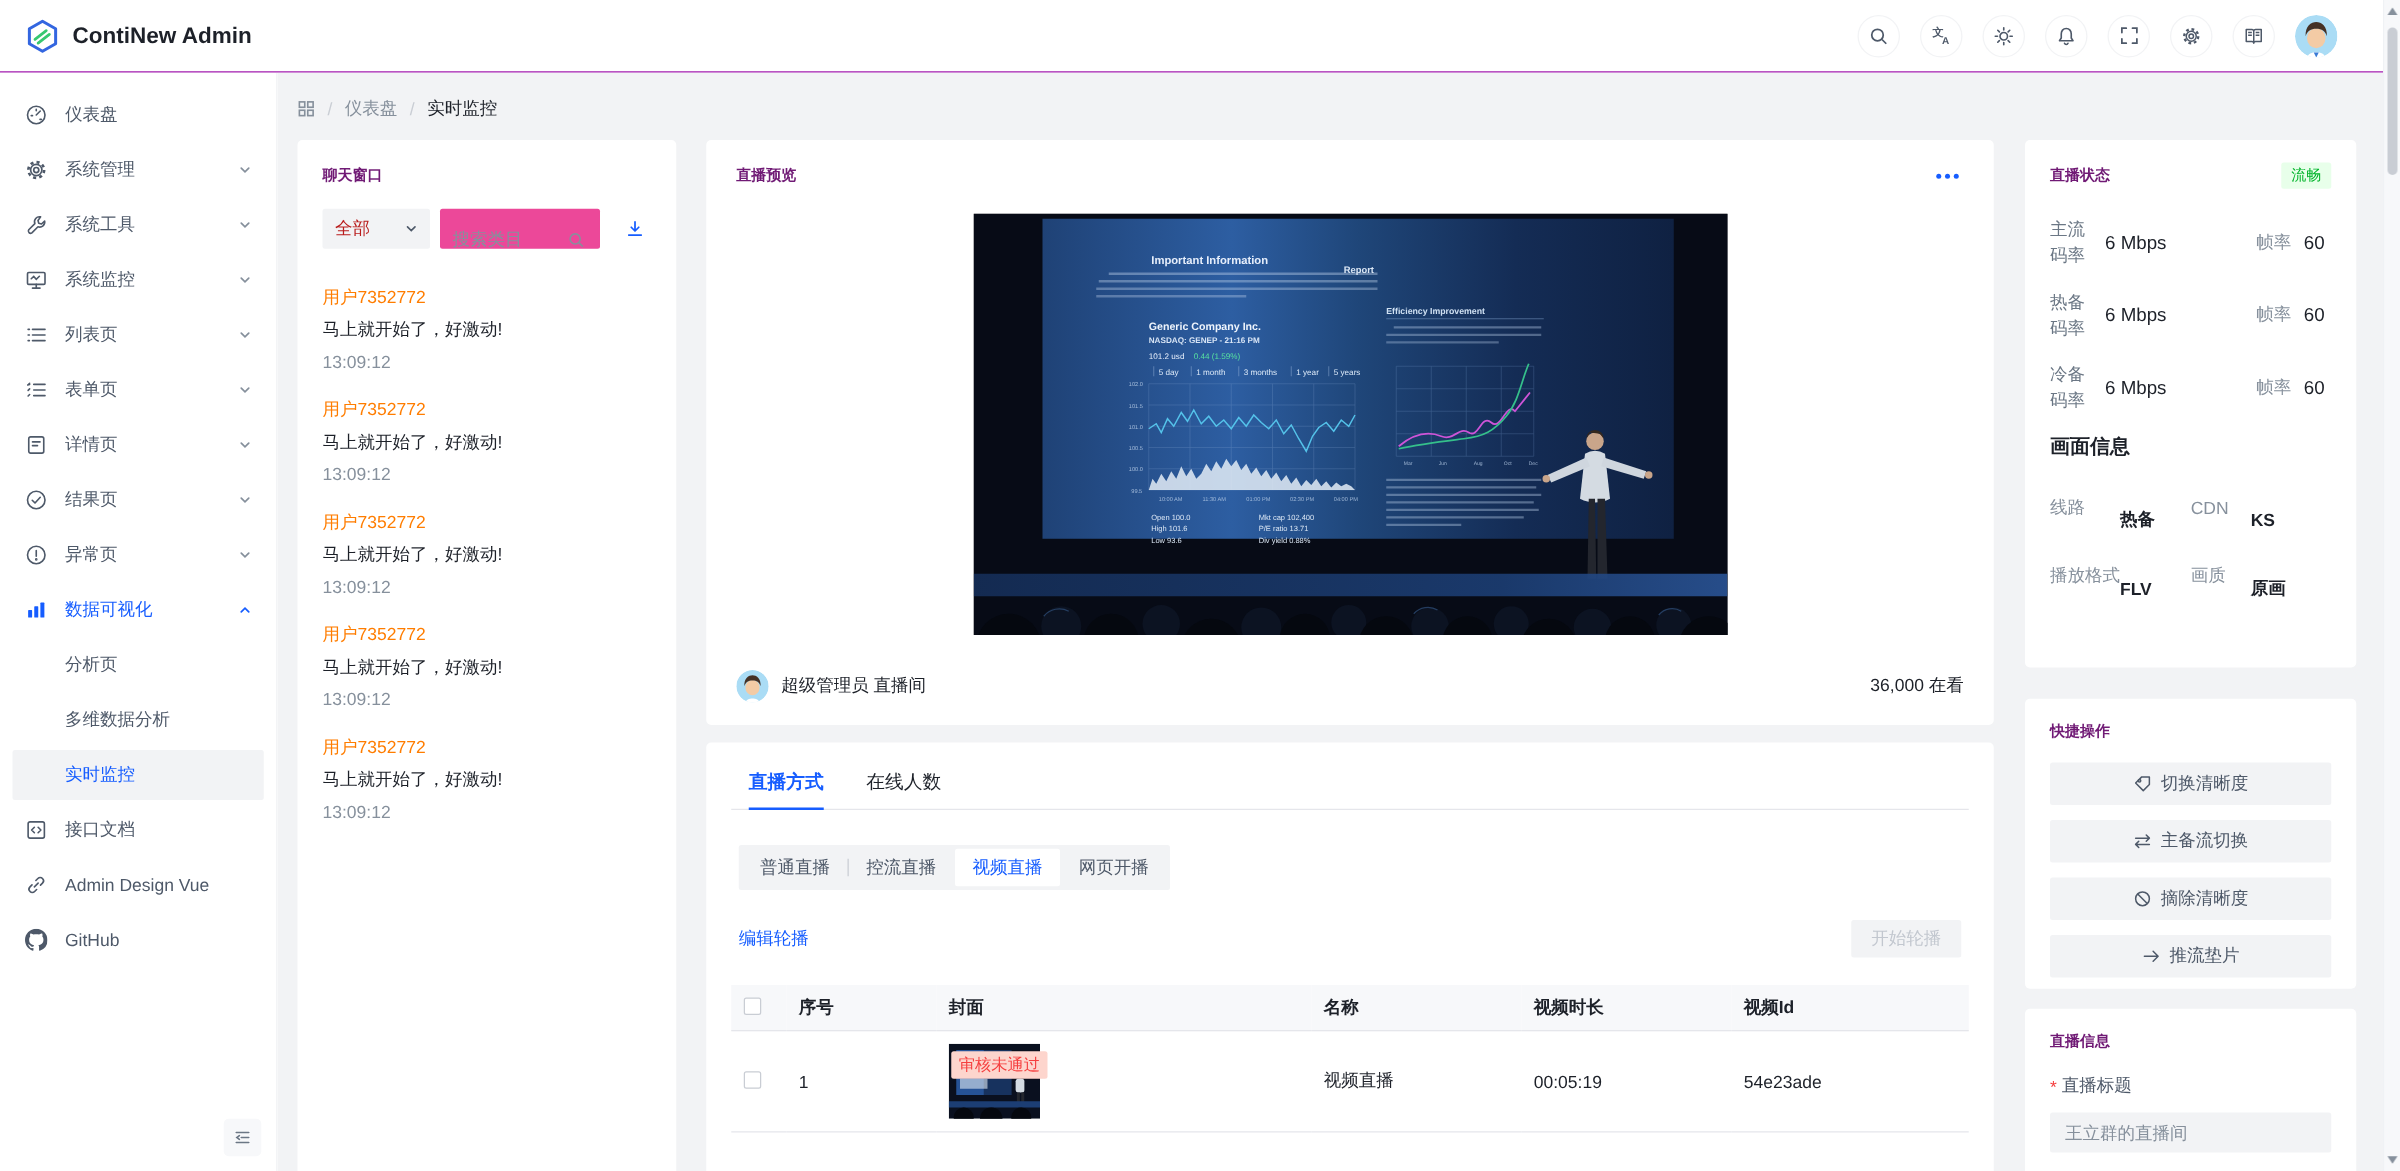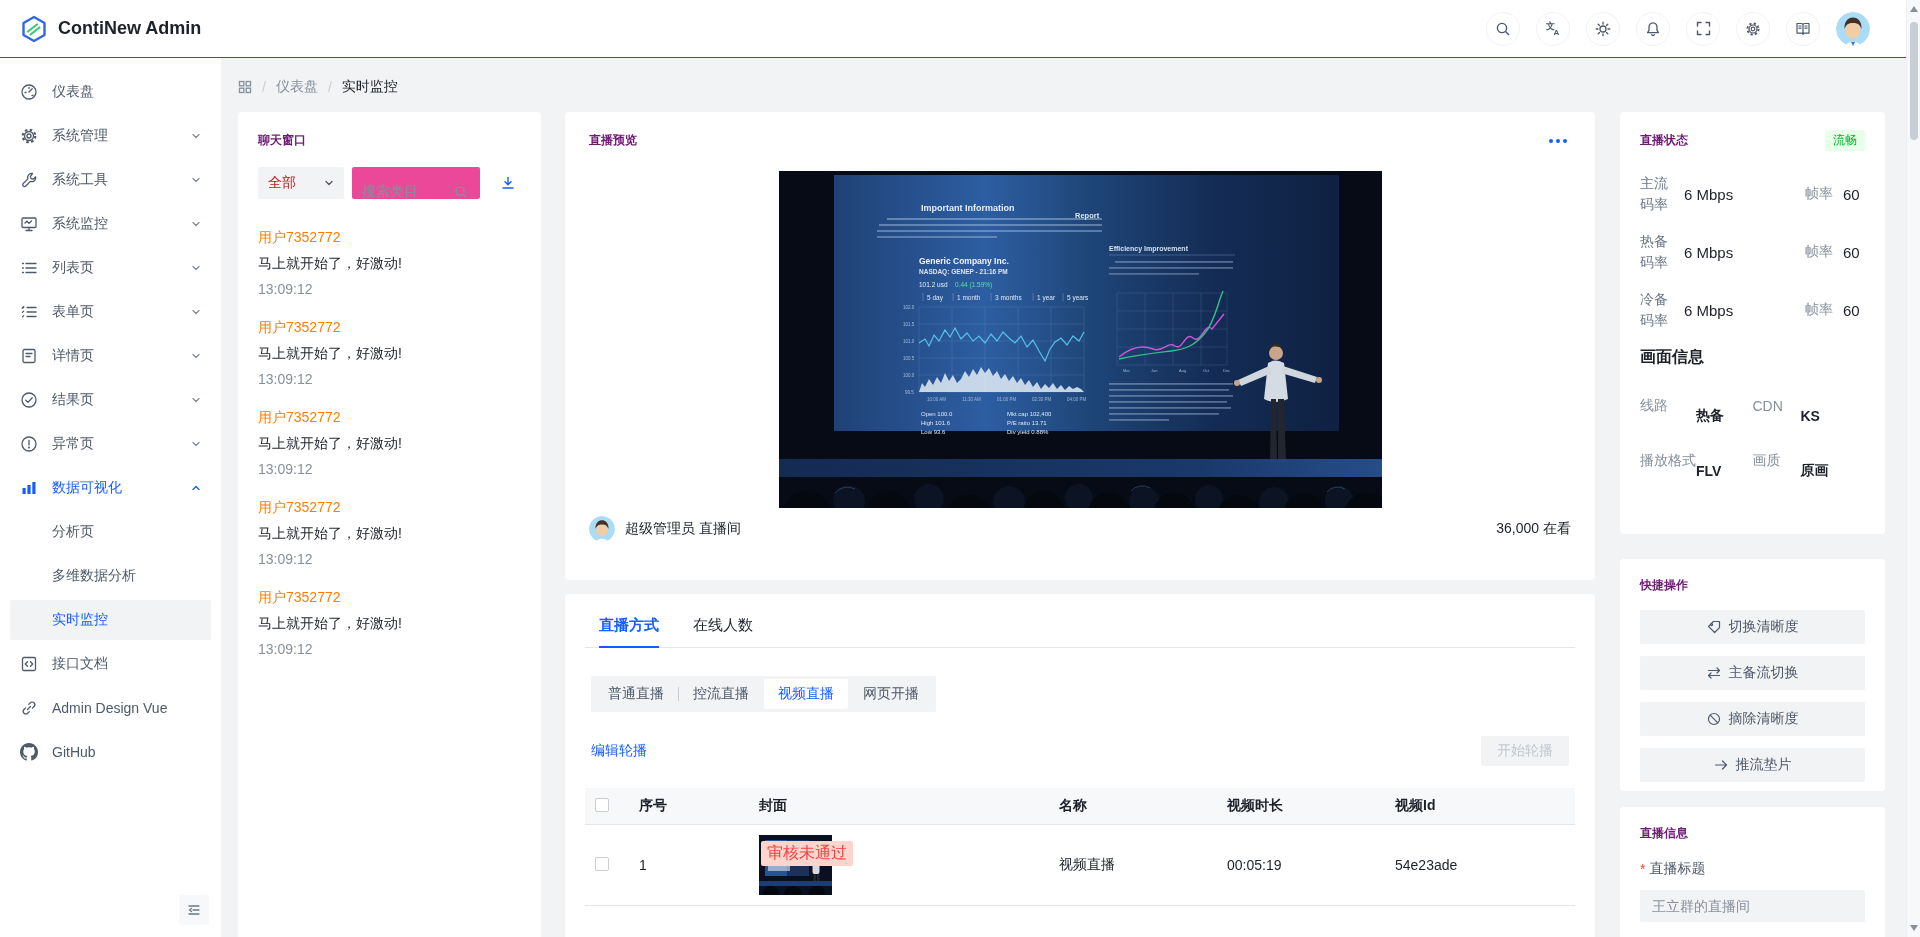--- a/index.html
+++ b/index.html
@@ -55,21 +55,21 @@
   .chat-text { color:#1d2129; margin-bottom:8px; }
   .chat-time { color:#86909c; }
 
   
   .main-col { width:1030px; flex:none; }
   .preview-card { padding:20px 24px; height:468px; }
   .preview-head { display:flex; align-items:center; justify-content:space-between; }
   .more-dots { display:flex; gap:3px; cursor:pointer; padding:4px; }
   .more-dots i { width:4px; height:4px; border-radius:50%; background:#165dff; display:block; }
   .video-wrap { width:603px; height:337px; margin:22px auto 0; background:#05070f; }
-  .preview-foot { display:flex; align-items:center; margin-top:8px; }
+  .preview-foot { display:flex; align-items:center; margin-top:28px; }
   .room-name { margin-left:10px; color:#1d2129; }
   .viewers { margin-left:auto; color:#1d2129; }
 
   .tabs-card { margin-top:14px; padding:16px 20px 20px; height:650px; }
   .tab-bar { display:flex; gap:34px; border-bottom:1px solid #e5e6eb; padding:0 14px; }
   .tab { padding:6px 0 12px; font-size:15px; color:#1d2129; cursor:pointer; position:relative; }
   .tab.active { color:#165dff; font-weight:600; }
   .tab.active::after { content:""; position:absolute; left:0; right:0; bottom:-1px; height:2px; background:#165dff; }
   .seg-wrap { margin:28px 0 0 6px; display:inline-flex; background:#f2f3f5; border-radius:2px; padding:3px; align-items:center; }
   .seg-item { padding:6px 14px; color:#4e5969; cursor:pointer; border-radius:2px; position:relative; }
@@ -82,21 +82,21 @@
 
   table.vid-table { width:100%; border-collapse:collapse; margin-top:22px; }
   .vid-table th { background:#f7f8fa; text-align:left; font-weight:600; color:#1d2129;
     padding:9px 10px; border-bottom:1px solid #e5e6eb; font-size:14px; }
   .vid-table td { padding:10px; border-bottom:1px solid #e5e6eb; color:#1d2129; }
   .col-cb { width:44px; } .col-no { width:120px; } .col-cover { width:300px; }
   .col-name { width:168px; } .col-dur { width:168px; }
   .cb { width:14px; height:14px; border:1px solid #c9cdd4; border-radius:2px; background:#fff; display:inline-block; cursor:pointer; }
   .cover-cell { position:relative; width:73px; height:60px; }
   .audit-badge { position:absolute; left:2px; top:6px; background:#fdd5cd; color:#f53f3f;
-    font-size:16px; padding:2px 6px; border-radius:2px; white-space:nowrap; }
+    font-size:13px; padding:2px 6px; border-radius:2px; white-space:nowrap; }
 
   
   .right-col { width:265px; flex:none; margin-left:1px; }
   .status-card { padding:18px 20px; height:422px; }
   .status-head { display:flex; align-items:center; justify-content:space-between; }
   .badge-green { background:#e8ffea; color:#00b42a; font-size:12px; padding:2px 8px; border-radius:2px; }
   .streams { margin-top:22px; }
   .stream-row { display:flex; align-items:center; margin-bottom:16px; }
   .s-label { width:34px; color:#6b7785; line-height:21px; word-break:break-all; flex:none; }
   .s-val { font-size:15px; color:#1d2129; margin-left:10px; flex:1; }

